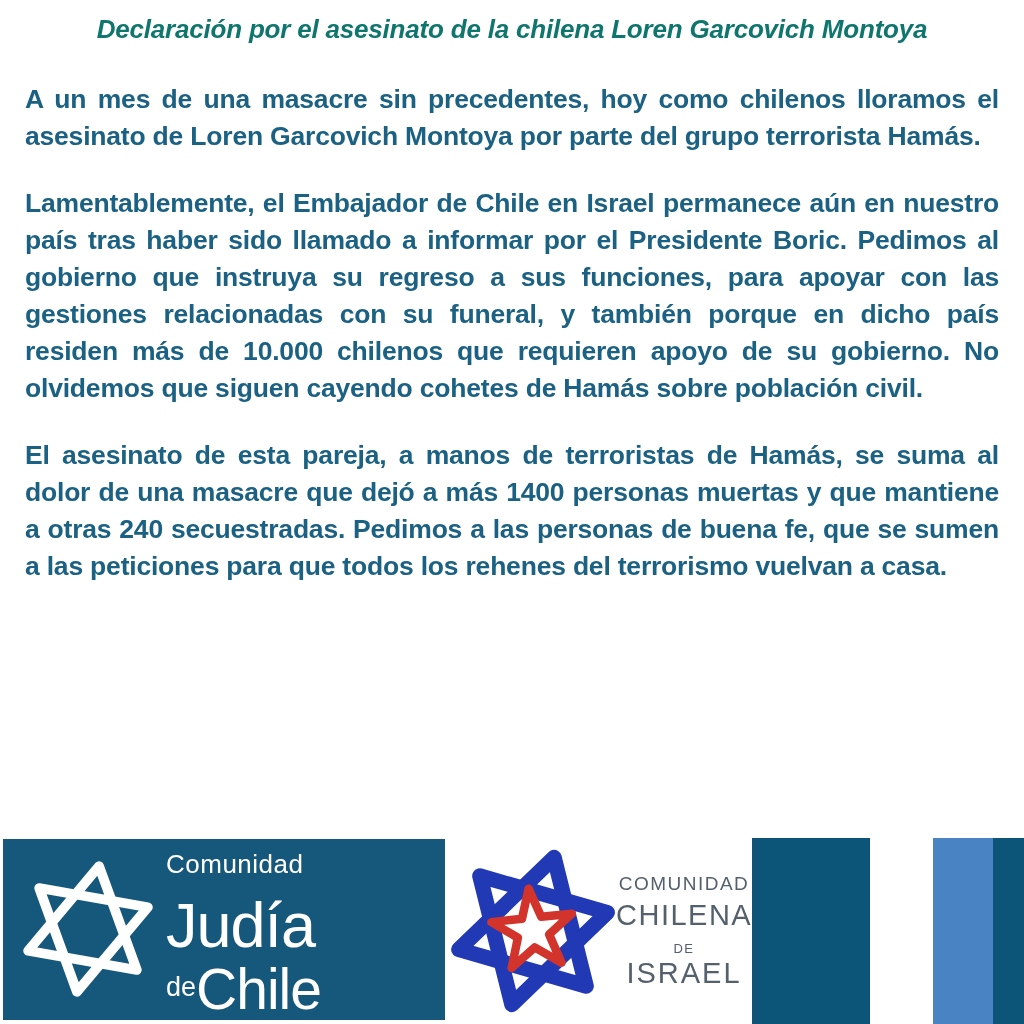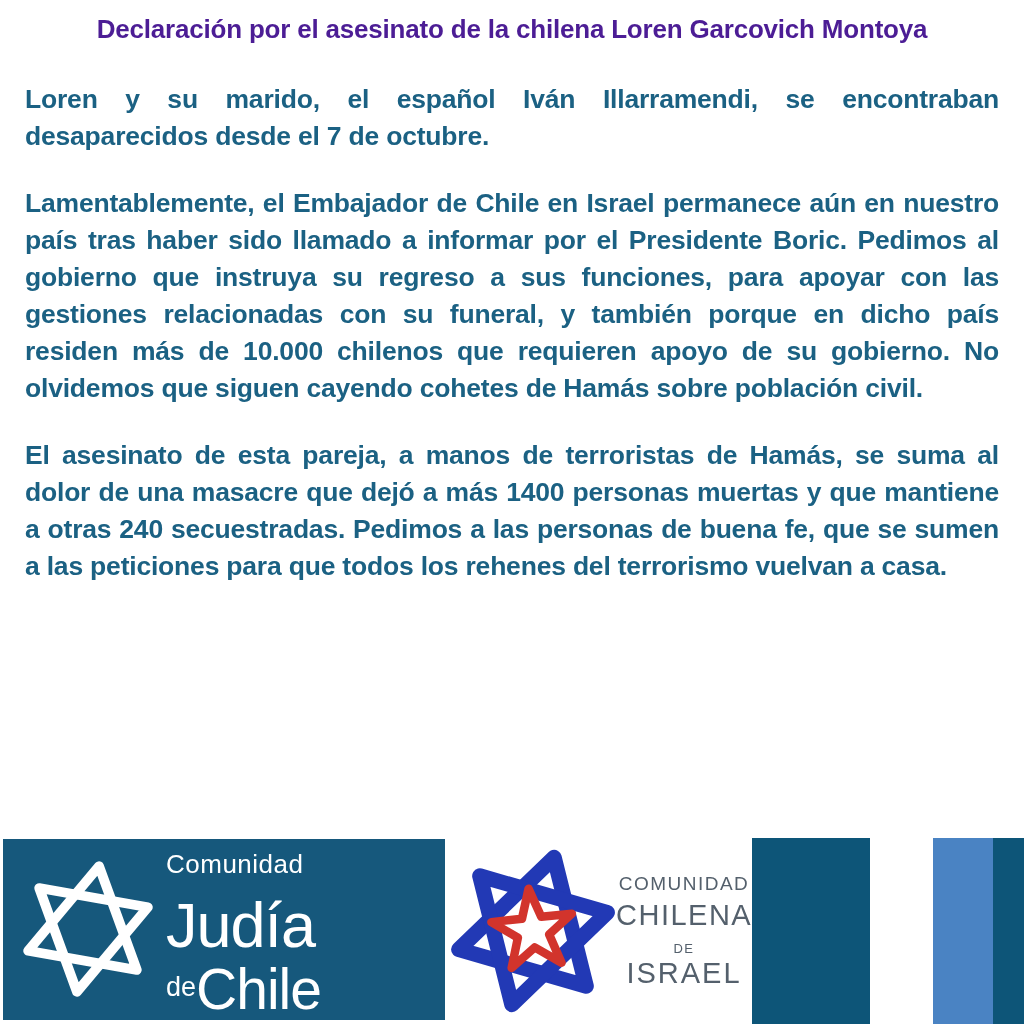--- a/index.html
+++ b/index.html
@@ -4,21 +4,22 @@
 <style>
   html,body{margin:0;padding:0;background:#ffffff;}
   .page{
     position:relative;width:1024px;height:1024px;background:#ffffff;
     overflow:hidden;font-family:"Liberation Sans",sans-serif;
   }
   .content{position:absolute;left:0;top:0;width:1024px;padding:14px 25px 0;box-sizing:border-box;}
   .title{
     margin:0 0 36px 0;text-align:center;white-space:nowrap;
     font-size:26px;font-weight:bold;letter-spacing:-0.2px;
-    color:#4c1d95;
+    color:#0f766e;
+    font-style:italic;
   }
   .para{
     margin:0 0 30px 0;text-align:justify;
     font-size:26.5px;font-weight:bold;line-height:37px;letter-spacing:-0.2px;
     color:#1b6183;
   }
   
   .cjch-box{
     position:absolute;left:3px;top:839px;width:442px;height:181px;
     background:#16587c;color:#ffffff;
@@ -45,21 +46,21 @@
   .stripe-light{left:933px;width:60px;background:#4a83c3;}
   .stripe-dark2{left:993px;width:31px;background:#0d5578;}
 </style>
 </head>
 <body>
 
 <div class="page">
 
   <div class="content">
     <h1 class="title">Declaración por el asesinato de la chilena Loren Garcovich Montoya</h1>
-    <p class="para">Loren y su marido, el español Iván Illarramendi, se encontraban desaparecidos desde el 7 de octubre.</p>
+    <p class="para">A un mes de una masacre sin precedentes, hoy como chilenos lloramos el asesinato de Loren Garcovich Montoya por parte del grupo terrorista Hamás.</p>
     <p class="para">Lamentablemente, el Embajador de Chile en Israel permanece aún en nuestro país tras haber sido llamado a informar por el Presidente Boric. Pedimos al gobierno que instruya su regreso a sus funciones, para apoyar con las gestiones relacionadas con su funeral, y también porque en dicho país residen más de 10.000 chilenos que requieren apoyo de su gobierno. No olvidemos que siguen cayendo cohetes de Hamás sobre población civil.</p>
     <p class="para">El asesinato de esta pareja, a manos de terroristas de Hamás, se suma al dolor de una masacre que dejó a más 1400 personas muertas y que mantiene a otras 240 secuestradas. Pedimos a las personas de buena fe, que se sumen a las peticiones para que todos los rehenes del terrorismo vuelvan a casa.</p>
   </div>
 
   <div class="cjch-box">
     <svg class="cjch-star" width="150" height="160" viewBox="-100 -100 200 200" aria-hidden="true">
       <g transform="rotate(10)" fill="none" stroke="#ffffff" stroke-width="13" stroke-linejoin="round" stroke-linecap="round">
         <polygon points="0,-85 -73.6,42.5 73.6,42.5"></polygon>
         <polygon points="0,85 -73.6,-42.5 73.6,-42.5"></polygon>
       </g>

